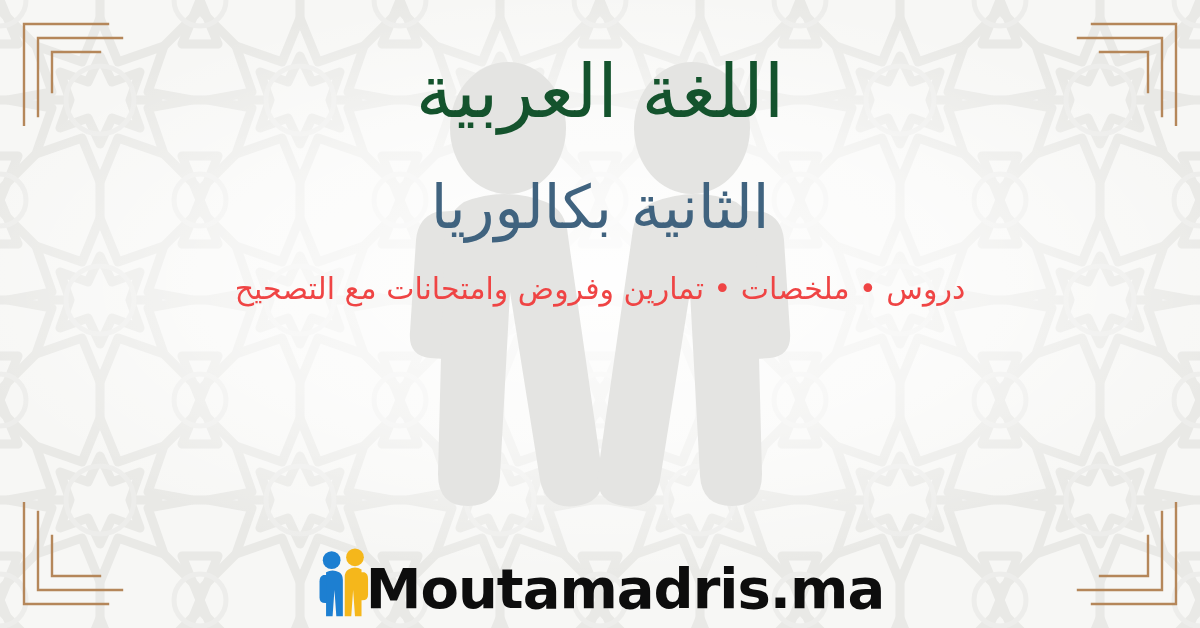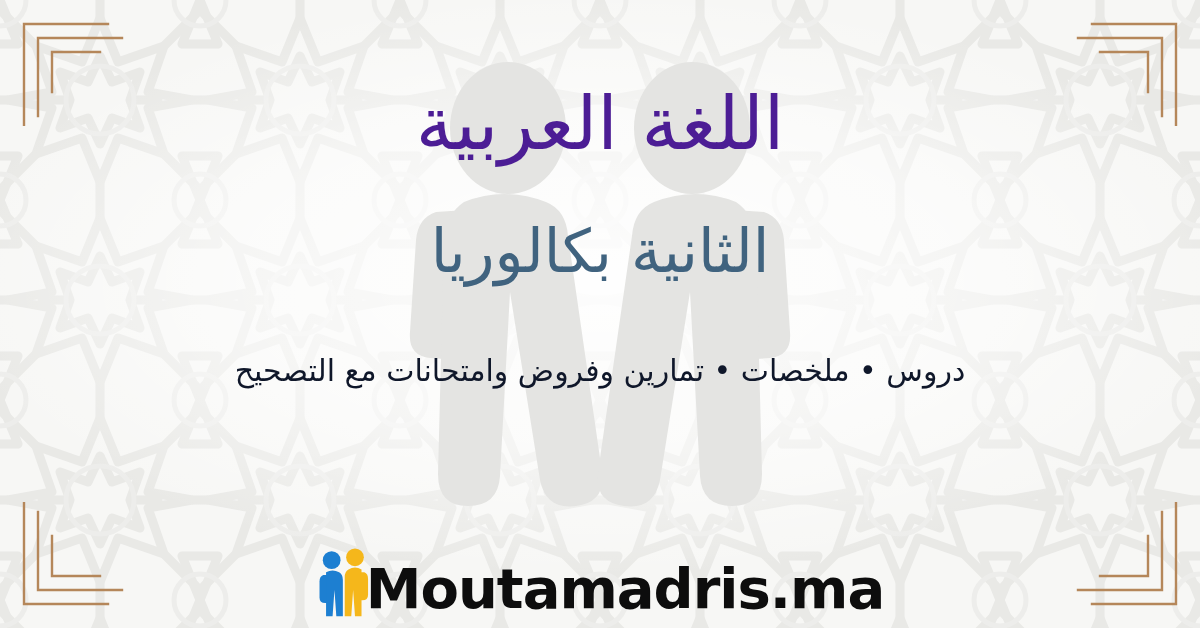--- a/index.html
+++ b/index.html
@@ -58,48 +58,48 @@
 
   
   #content {
     position:absolute; inset:0;
     display:flex; flex-direction:column;
     align-items:center; justify-content:flex-start;
     text-align:center;
   }
 
   #title {
-    margin-top:84px;
+    margin-top:52px;
     font-family:"DejaVu Sans", sans-serif;
     font-size:74px;
     line-height:1.06;
     font-weight:400;
-    color:#4c1d95;
+    color:#14532d;
     direction:rtl;
     white-space:nowrap;
   }
 
   #subtitle {
-    margin-top:56px;
+    margin-top:44px;
     font-family:"DejaVu Sans", sans-serif;
     font-size:60px;
     line-height:1.1;
     font-weight:400;
     color:#40637f;
     direction:rtl;
     white-space:nowrap;
   }
 
   #description {
-    margin-top:68px;
+    margin-top:30px;
     font-family:"DejaVu Sans", sans-serif;
     font-size:30px;
     line-height:1.25;
     font-weight:400;
-    color:#0f172a;
+    color:#ef4444;
     direction:rtl;
     white-space:nowrap;
   }
 
   
   #brand {
     position:absolute;
     left:50%; bottom:11px;
     transform:translateX(-50%);
     display:flex; align-items:flex-end;

